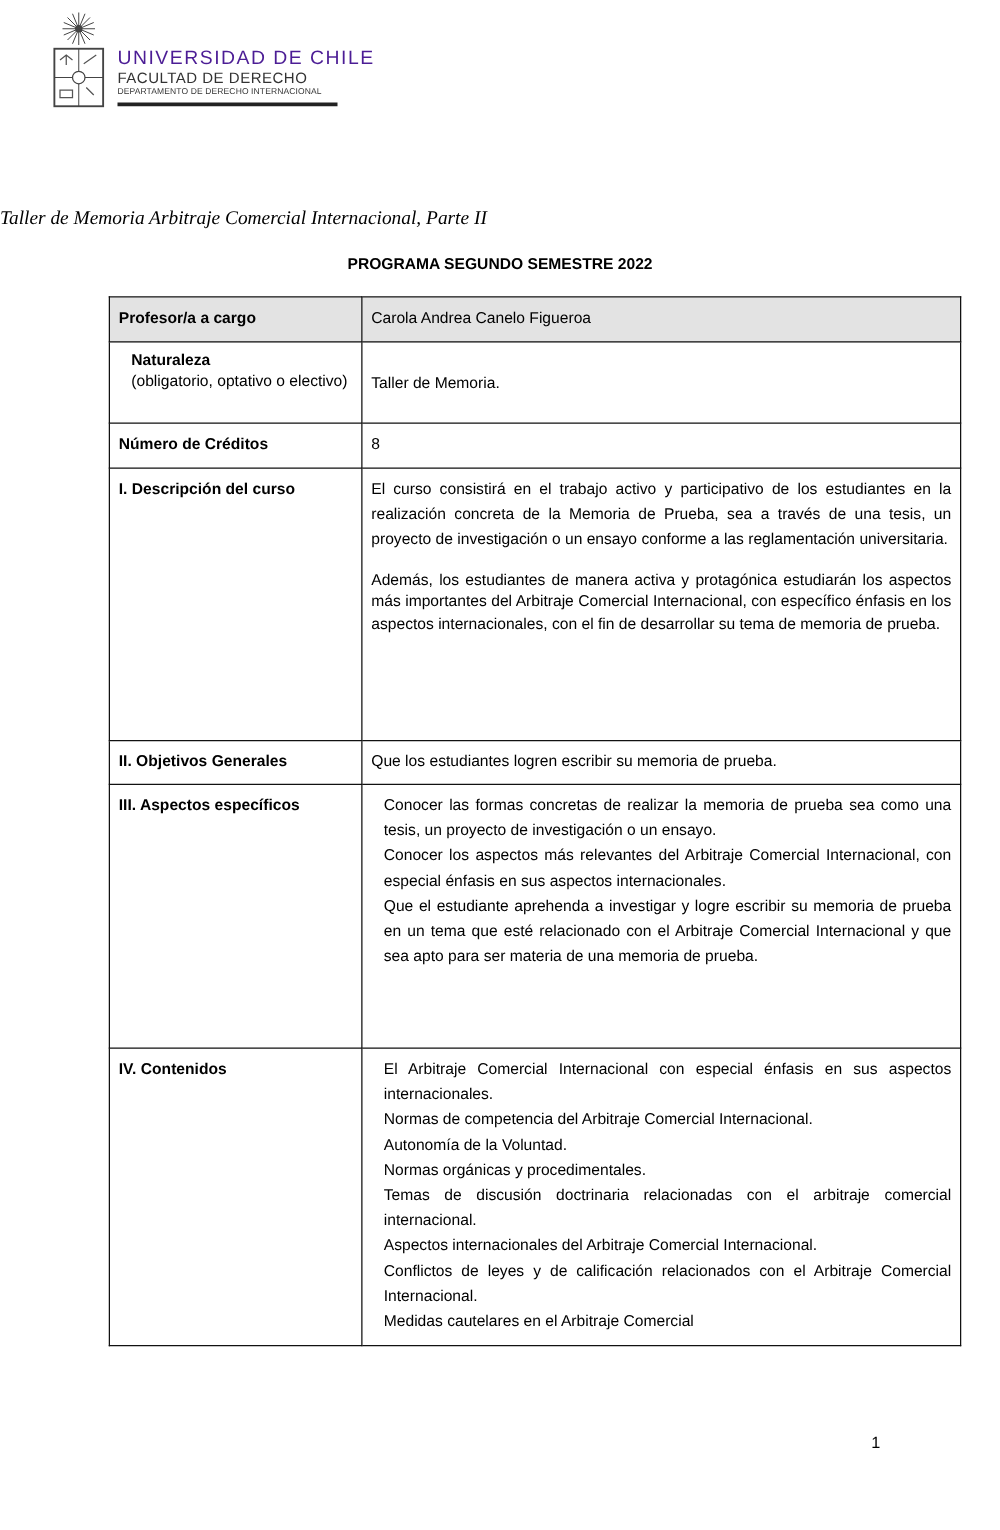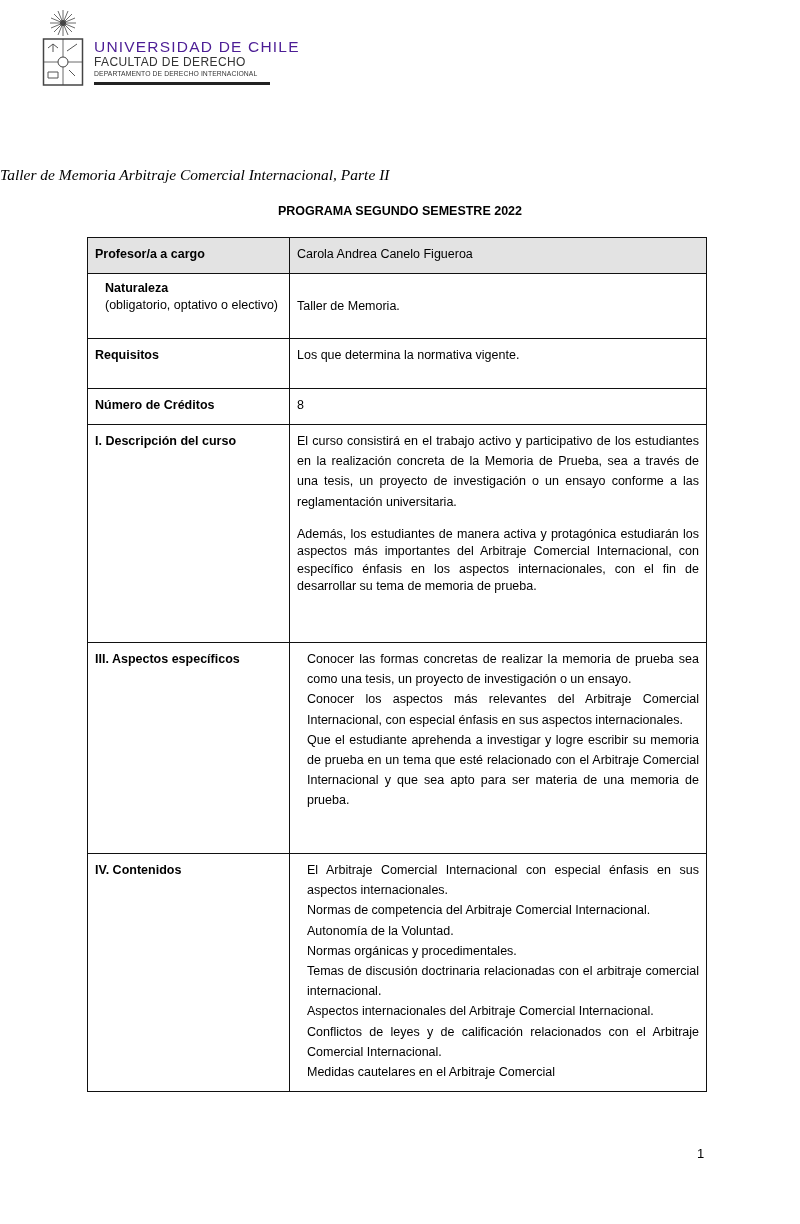--- a/index.html
+++ b/index.html
@@ -12,21 +12,21 @@
   .uni-fac { font-size:12px; letter-spacing:0.4px; color:#333; line-height:14px; white-space:nowrap; }
   .uni-dep { font-size:6.8px; letter-spacing:0.1px; color:#333; line-height:10px; white-space:nowrap; }
   .uni-bar { width:176px; height:3px; background:#222; margin-top:3px; }
 
   .doc-title { position:absolute; left:0; width:780px; top:166px; text-align:left;
                font-family:"Liberation Serif", "DejaVu Serif", serif; font-style:italic;
                font-size:15.5px; }
   .doc-subtitle { position:absolute; left:0; width:800px; top:204px; text-align:center;
                   font-weight:bold; font-size:12.5px; }
 
-  table.prog { position:absolute; left:87px; top:237px; width:620px; border-collapse:collapse;
+  table.prog { position:absolute; left:87px; top:237px; width:682px; border-collapse:collapse;
                font-size:12.5px; line-height:20.2px; }
   table.prog td { border:1.8px solid #111; vertical-align:top; padding:6px 7px 0 7px; }
   table.prog td.lbl { width:187px; font-weight:bold; }
   table.prog td.val { text-align:justify;margin-top:47px; }
   .lbl .sub { font-weight:normal; }
   tr.head td { background:#e3e3e3; }
   .para { margin:0; }
   .para + .para.gap { margin-top:14px; }
   .line { display:block;padding-left:10px; }
 
@@ -73,34 +73,34 @@
   </tr>
   <tr style="height:65px">
     <td class="lbl">
       <span class="line" style="line-height:17px">Naturaleza</span>
       <span class="sub line" style="line-height:17px">(obligatorio, optativo o electivo)</span>
     </td>
     <td class="val" style="vertical-align:middle;padding-top:0">
       <span>Taller de Memoria.</span>
     </td>
   </tr>
-  <tr style="height:50px">
-    <td class="lbl">Requisitos</td>
-    <td class="val">Los que determina la normativa vigente.</td>
-  </tr>
   <tr style="height:36px">
     <td class="lbl">Número de Créditos</td>
     <td class="val">8</td>
   </tr>
   <tr style="height:218px">
     <td class="lbl">I. Descripción del curso</td>
     <td class="val">
       <p class="para">El curso consistirá en el trabajo activo y participativo de los estudiantes en la realización concreta de la Memoria de Prueba, sea a través de una tesis, un proyecto de investigación o un ensayo conforme a las reglamentación universitaria.</p>
       <p class="para gap" style="line-height:17.5px">Además, los estudiantes de manera activa y protagónica estudiarán los aspectos más importantes del Arbitraje Comercial Internacional, con específico énfasis en los aspectos internacionales, con el fin de desarrollar su tema de memoria de prueba.</p>
     </td>
+  </tr>
+  <tr style="height:35px">
+    <td class="lbl">II. Objetivos Generales</td>
+    <td class="val">Que los estudiantes logren escribir su memoria de prueba.</td>
   </tr>
   <tr style="height:211px">
     <td class="lbl">III. Aspectos específicos</td>
     <td class="val">
       <span class="line">Conocer las formas concretas de realizar la memoria de prueba sea como una tesis, un proyecto de investigación o un ensayo.</span>
       <span class="line">Conocer los aspectos más relevantes del Arbitraje Comercial Internacional, con especial énfasis en sus aspectos internacionales.</span>
       <span class="line">Que el estudiante aprehenda a investigar y logre escribir su memoria de prueba en un tema que esté relacionado con el Arbitraje Comercial Internacional y que sea apto para ser materia de una memoria de prueba.</span>
     </td>
   </tr>
   <tr style="height:238px">

